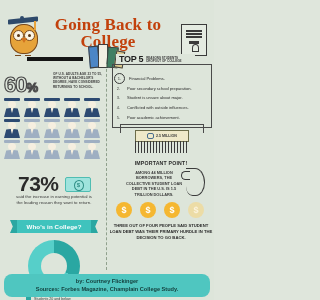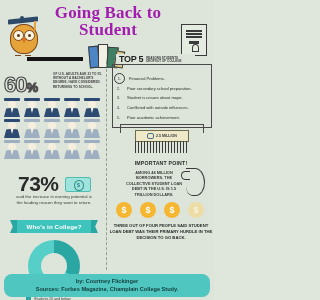--- a/index.html
+++ b/index.html
@@ -7,23 +7,23 @@
     width:214px;height:300px;overflow:hidden;
     background:#dfe6dc;
     font-family:"Liberation Sans",sans-serif;
     position:relative;
   }
   #page{position:absolute;inset:0;background:#dde5da;}
 
   
   .header{position:absolute;left:0;top:0;width:214px;height:68px;}
   .title{
-    position:absolute;left:38px;top:4px;width:140px;text-align:center;
+    position:absolute;left:38px;top:16px;width:140px;text-align:center;
     font-family:"Liberation Serif",serif;font-weight:700;
-    font-size:17px;line-height:17px;color:#a21caf;letter-spacing:.2px;
+    font-size:17px;line-height:17px;color:#c2410c;letter-spacing:.2px;
   }
   .rule{position:absolute;height:4px;background:#151515;top:57px;}
   .rule.l{left:27px;width:56px;}
   .rule.r{left:131px;width:56px;}
 
   
   .owl{position:absolute;left:6px;top:18px;width:34px;height:42px;}
   .owl .cap{position:absolute;left:2px;top:0;width:30px;height:5px;background:#2e4a6b;
     transform:skewY(-6deg);border-radius:1px;}
   .owl .capbtn{position:absolute;left:14px;top:-2px;width:4px;height:4px;background:#2e4a6b;border-radius:50%;}
@@ -157,21 +157,21 @@
   .footer div{font-size:5.6px;line-height:7.6px;color:#14403e;font-weight:700;}
 </style>
 </head>
 <body>
 
 <div id="page">
 
   <div class="header">
     <div class="title">
       <div>Going Back to</div>
-      <div>Student</div>
+      <div>College</div>
     </div>
 
     <div class="owl">
       <div class="body"></div>
       <div class="eye a">
           <div class="pup"></div>
         </div>
       <div class="eye b">
           <div class="pup"></div>
         </div>

